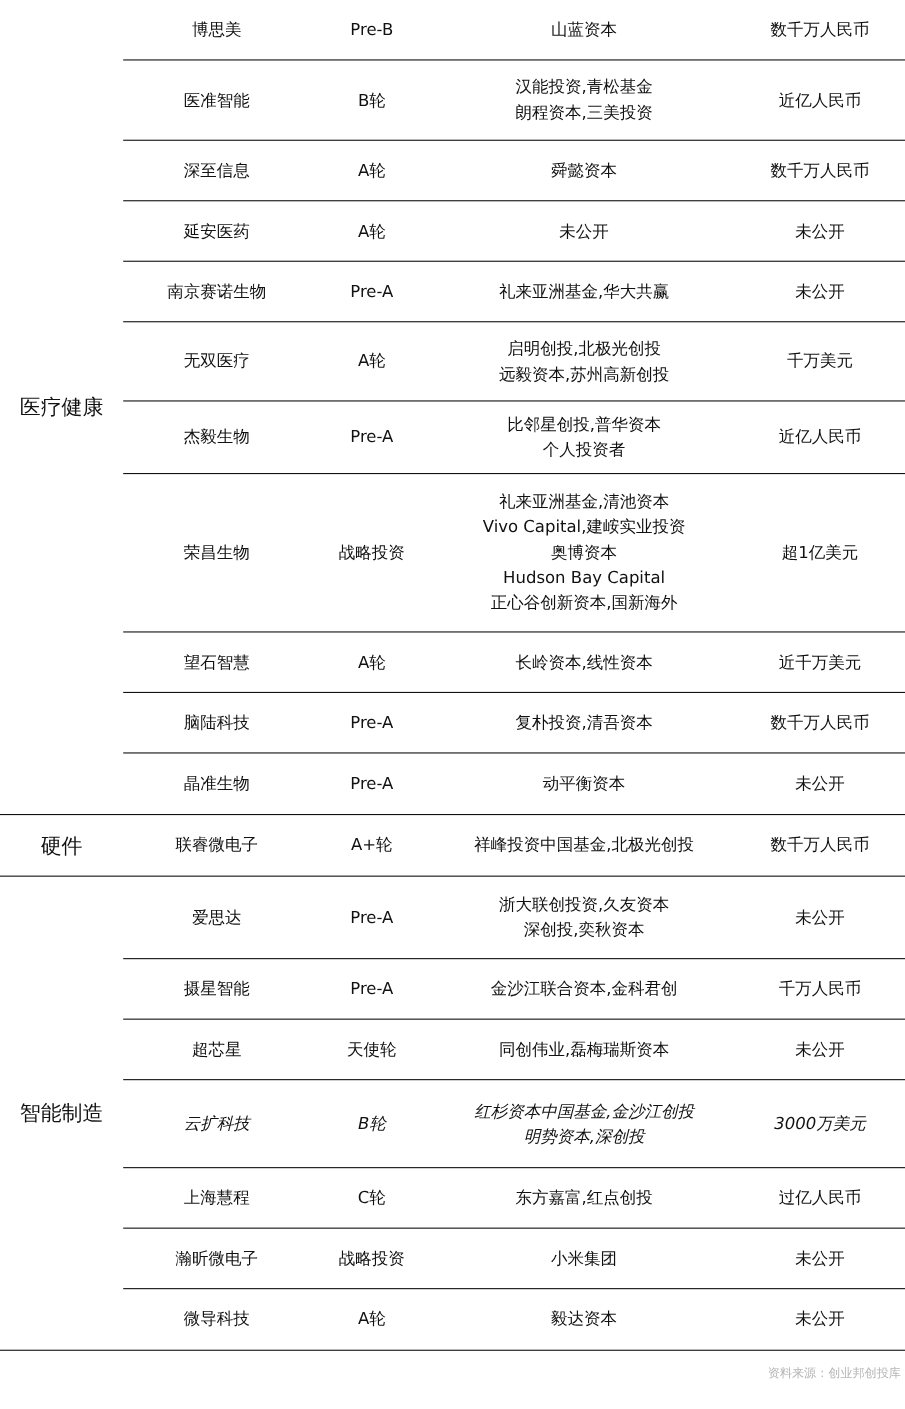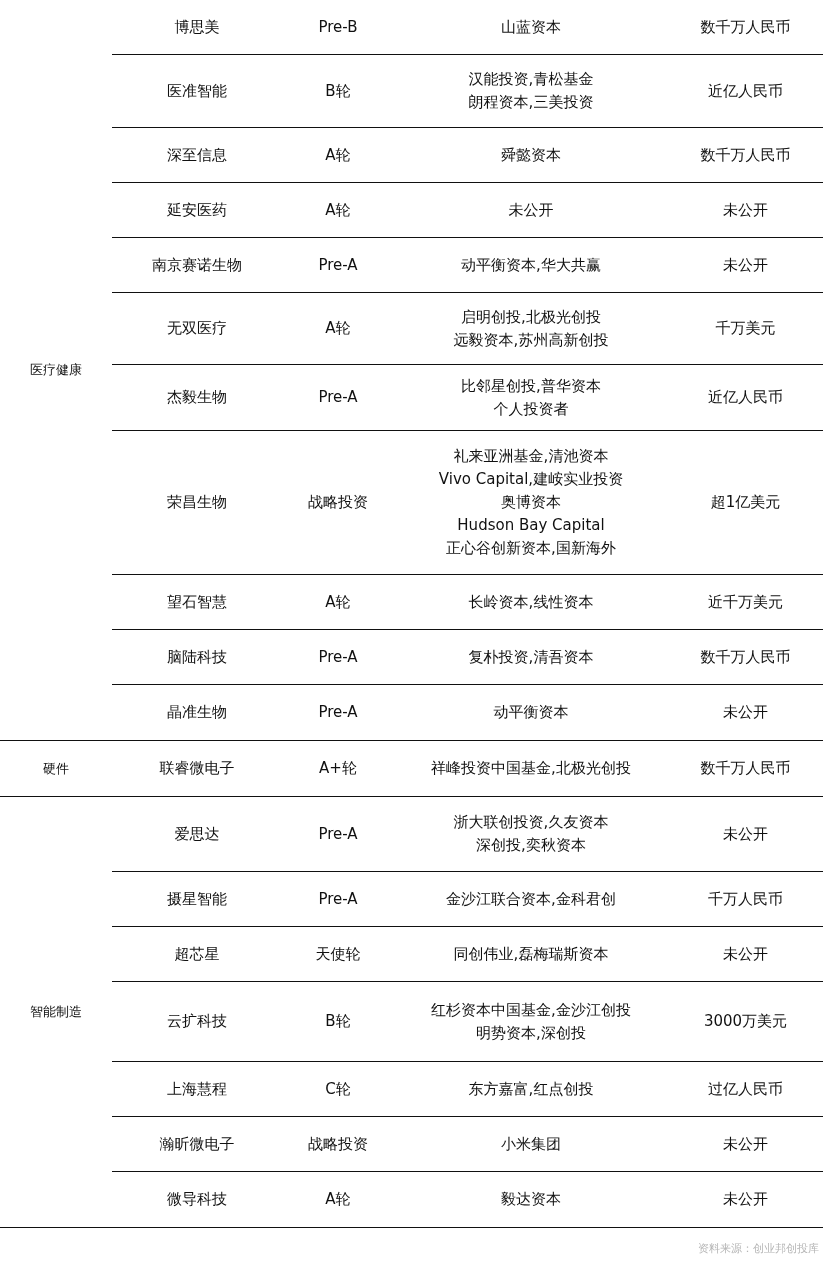--- a/index.html
+++ b/index.html
@@ -2,21 +2,21 @@
 <html><head>
 <meta charset="utf-8">
 <style>
   html, body { margin: 0; padding: 0; background: #ffffff; }
   body { width: 823px; height: 1281px; position: relative; overflow: hidden;
          font-family: "DejaVu Sans", "Liberation Sans", sans-serif; color: #111; }
   .table { position: absolute; left: 0; top: 0; width: 823px; }
   .section { position: relative; border-bottom: 1.5px solid #111; }
   .section-label { position: absolute; left: 0; top: 0; bottom: 0; width: 112px;
                    display: flex; align-items: center; justify-content: center;
-                   font-size: 13px; }
+                   font-size: 19px; }
   .rows { margin-left: 112px; }
   .row { display: flex; align-items: center; border-bottom: 1.5px solid #111; box-sizing: border-box; }
   .row:last-child { border-bottom: none; }
   .cell { display: flex; flex-direction: column; align-items: center; justify-content: center;
           text-align: center; font-size: 15px; line-height: 23px; }
   .c-company { width: 170px; }
   .c-round { width: 112px; }
   .c-investors { width: 274px; }
   .c-amount { width: 155px; }
   .source { position: absolute; right: 4px; top: 1241px; font-size: 11px; color: #b5b5b5; }
@@ -58,21 +58,21 @@
           <div class="cell c-round">A轮</div>
           <div class="cell c-investors">
             <span>未公开</span>
           </div>
           <div class="cell c-amount">未公开</div>
         </div>
         <div class="row" style="height: 55px;">
           <div class="cell c-company">南京赛诺生物</div>
           <div class="cell c-round">Pre-A</div>
           <div class="cell c-investors">
-            <span>动平衡资本,华大共赢</span>
+            <span>礼来亚洲基金,华大共赢</span>
           </div>
           <div class="cell c-amount">未公开</div>
         </div>
         <div class="row" style="height: 72px;">
           <div class="cell c-company">无双医疗</div>
           <div class="cell c-round">A轮</div>
           <div class="cell c-investors">
             <span>启明创投,北极光创投</span>
             <span>远毅资本,苏州高新创投</span>
           </div>
@@ -159,21 +159,21 @@
           <div class="cell c-amount">千万人民币</div>
         </div>
         <div class="row" style="height: 55px; align-items: center;">
           <div class="cell c-company">超芯星</div>
           <div class="cell c-round">天使轮</div>
           <div class="cell c-investors">
             <span>同创伟业,磊梅瑞斯资本</span>
           </div>
           <div class="cell c-amount">未公开</div>
         </div>
-        <div class="row" style="height: 80px;">
+        <div class="row" style="height: 80px; font-style: italic;">
           <div class="cell c-company">云扩科技</div>
           <div class="cell c-round">B轮</div>
           <div class="cell c-investors">
             <span>红杉资本中国基金,金沙江创投</span>
             <span>明势资本,深创投</span>
           </div>
           <div class="cell c-amount">3000万美元</div>
         </div>
         <div class="row" style="height: 55px;">
           <div class="cell c-company">上海慧程</div>

